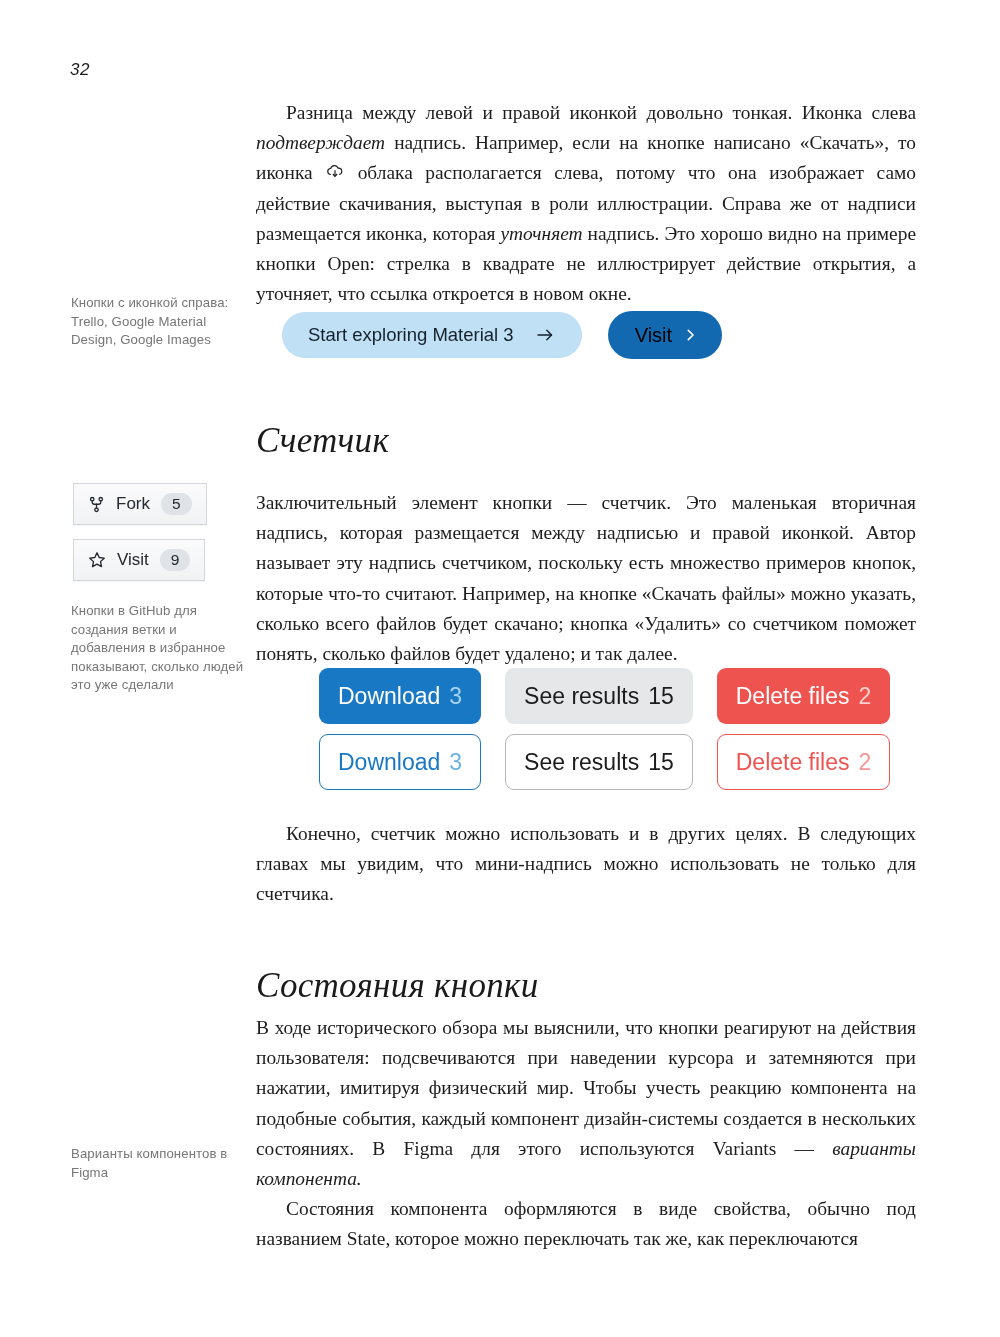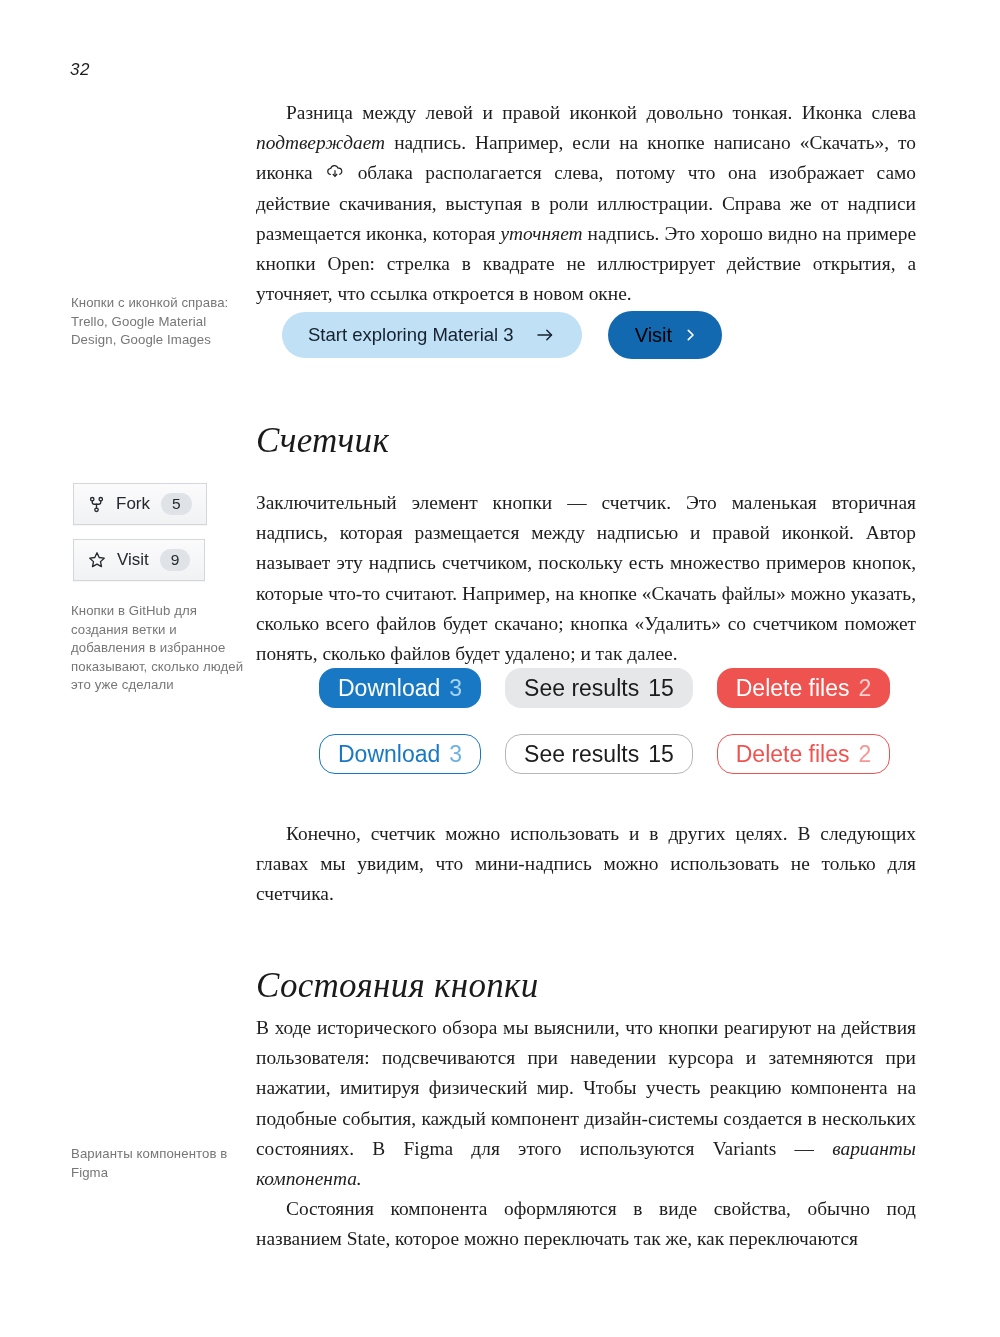--- a/index.html
+++ b/index.html
@@ -138,23 +138,23 @@
     background: #dfe2e6;
     border-radius: 11px;
     padding: 1px 11px 2px;
     font-size: 15.5px;
     color: #24292f;
     line-height: 19px;
   }
 
   
   .cbtn {
-    height: 40px;
+    height: 56px;
     padding: 16px 18px;
-    border-radius: 16px;
+    border-radius: 9px;
     font-size: 23px;
     gap: 9px;
     box-sizing: border-box;
     border: 1px solid transparent;
   }
   .cbtn .num { font-size: 23px; }
 
   .cbtn.fill-blue   { background: #1878c4; color: #ffffff; }
   .cbtn.fill-blue .num { color: #a8d3f2; }
   .cbtn.fill-grey   { background: #e6e7e9; color: #1c1c1c; }

